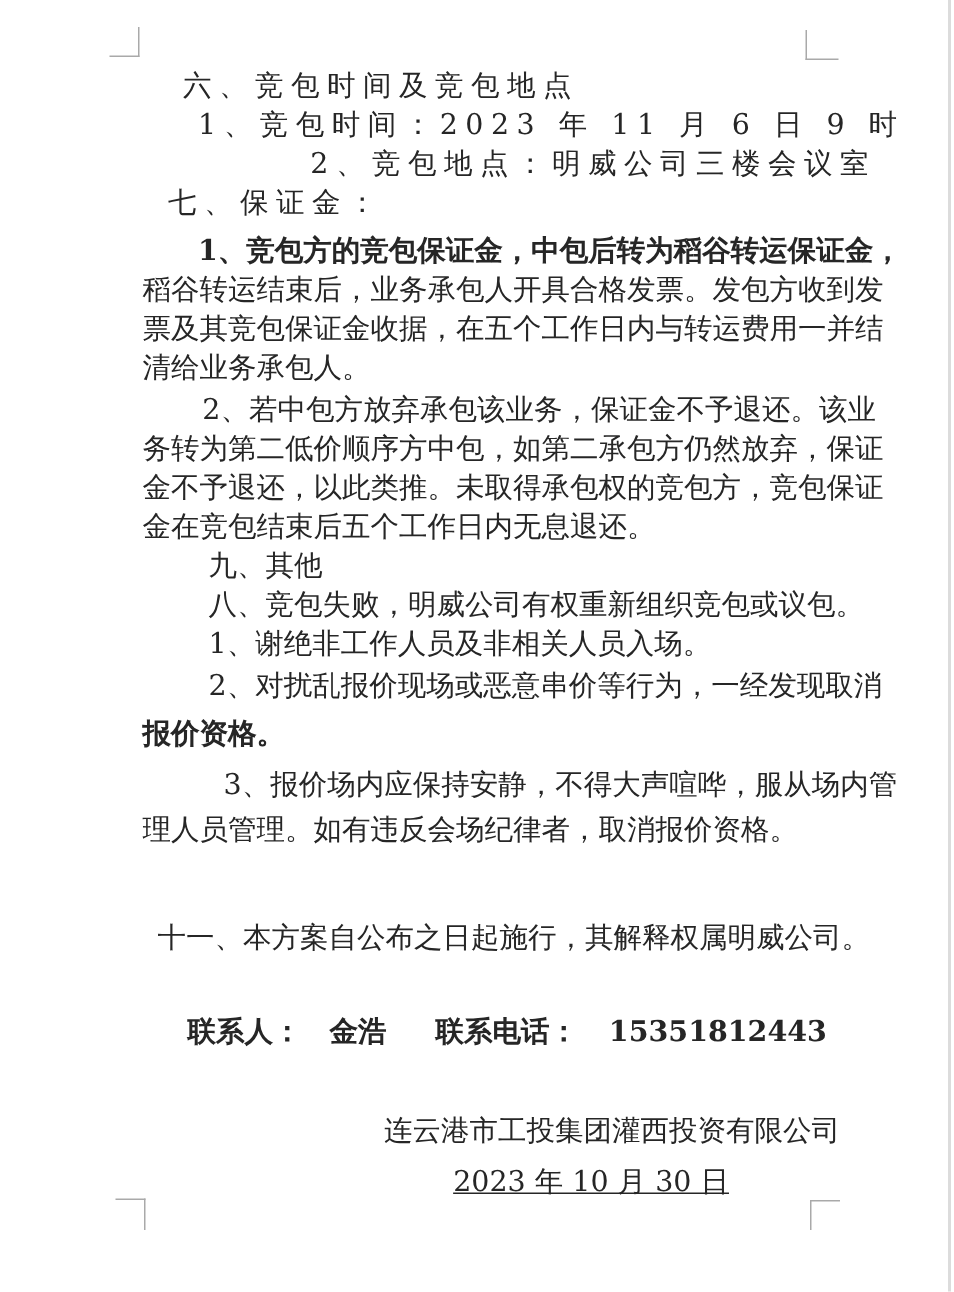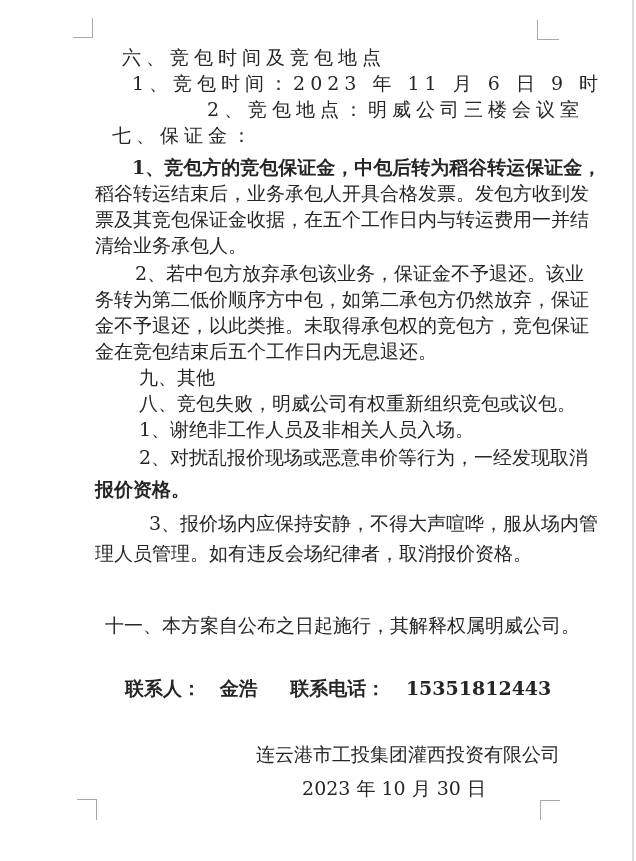--- a/index.html
+++ b/index.html
@@ -51,21 +51,21 @@
   .mt46 { margin-top:46px; }
   .contact {
     font-weight:bold;
     margin-left:30px;
   }
   .contact .name  { margin-left:12px; }
   .contact .plabel{ margin-left:26px; }
   .contact .pnum  { margin-left:14px; }
   .sig { text-align:right; }
   .sig-company { padding-right:24px;margin-top:40px; }
-  .sig-date    { padding-right:98px; }
+  .sig-date    { padding-right:98px;text-decoration:underline; }
 </style>
 </head>
 <body>
 
 <div class="page">
 
   <div class="crop crop-tl"></div>
   <div class="crop crop-tr"></div>
   <div class="crop crop-bl"></div>
   <div class="crop crop-br"></div>

